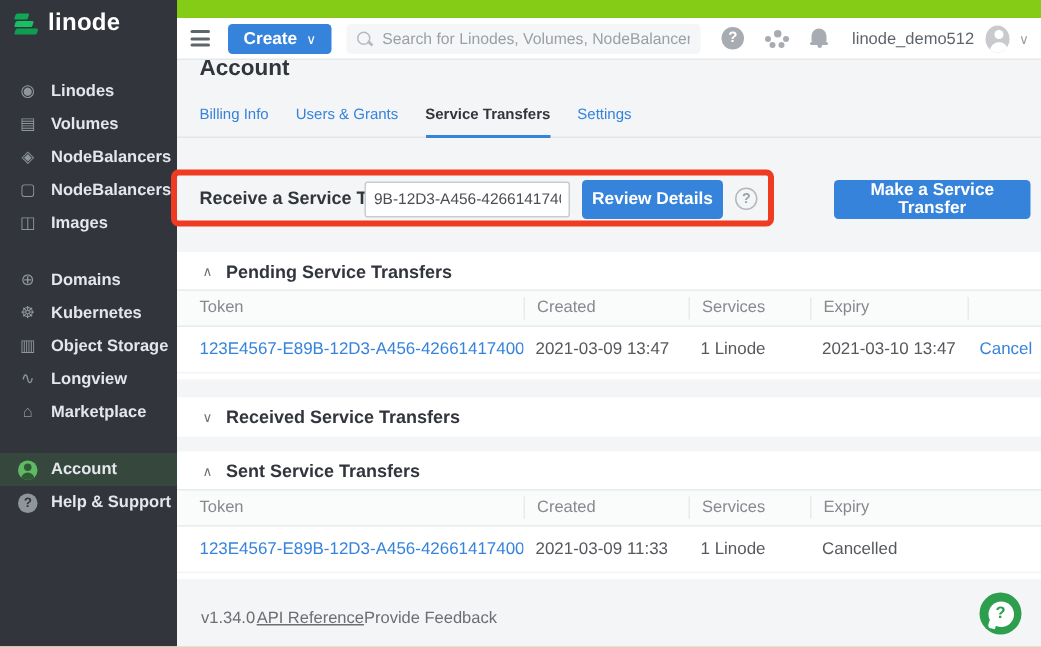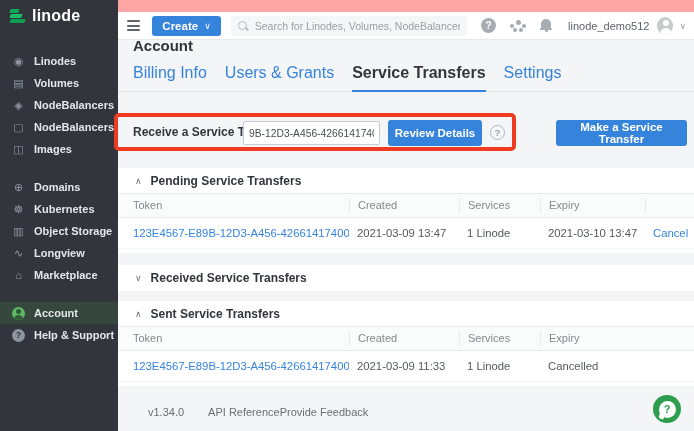--- a/index.html
+++ b/index.html
@@ -1,17 +1,17 @@
 <!DOCTYPE html>
 <html><head>
 <meta charset="utf-8">
 <style>
   * { margin:0; padding:0; box-sizing:border-box; }
   html,body { width:694px; height:431px; font-family:"Liberation Sans", sans-serif; background:#f4f5f6; overflow:hidden; }
-  .app { position:relative; width:694px; height:431px; background:#fca5a5; overflow:hidden; }
+  .app { position:relative; width:694px; height:431px; background:#84cc16; overflow:hidden; }
 
   
   .sidebar { position:absolute; left:0; top:0; width:118px; height:431px; background:#32363c; z-index:3; }
   .logo-row { display:flex; align-items:center; height:32px; padding-left:10px; gap:7px; }
   .logo-mark { position:relative; width:15px; height:16px; flex:0 0 auto; }
   .logo-mark i { position:absolute; left:0; height:4px; background:#15b45c; transform:skewX(-18deg); border-radius:1px; }
   .logo-mark i:nth-child(1){ top:1px;  width:9px;  background:#0fa856;}
   .logo-mark i:nth-child(2){ top:6px;  width:12px; background:#19c063;}
   .logo-mark i:nth-child(3){ top:11px; width:15px; background:#0e9e52;}
   .logo-text { color:#ffffff; font-size:16px; font-weight:700; letter-spacing:.2px; }
@@ -54,21 +54,21 @@
   .username { margin-left:16px; font-size:11px; color:#5e646b; cursor:pointer; }
   .avatar { margin-left:8px; width:18px; height:18px; border-radius:50%; background:#c8cacd; position:relative; overflow:hidden; cursor:pointer; }
   .avatar::before { content:""; position:absolute; left:6px; top:3.5px; width:6px; height:6px; border-radius:50%; background:#fff; }
   .avatar::after { content:""; position:absolute; left:3px; top:11px; width:12px; height:8px; border-radius:6px 6px 0 0; background:#fff; }
   .user-chev { margin-left:6px; margin-right:8px; font-size:9px; color:#9ba0a6; cursor:pointer; }
 
   
   .main { position:absolute; left:118px; top:28px; width:576px; height:403px; background:#f4f5f6; }
   .page-title { position:absolute; left:15px; top:9px; font-size:15px; font-weight:700; color:#32363c; }
   .tabs { position:absolute; left:0; right:0; top:33px; height:31px; border-bottom:1px solid #e3e5e8; display:flex; align-items:flex-end; padding-left:15px; gap:18px; }
-  .tab { font-size:16px; color:#3683dc; padding-bottom:9px; cursor:pointer; white-space:nowrap; }
+  .tab { font-size:10px; color:#3683dc; padding-bottom:9px; cursor:pointer; white-space:nowrap; }
   .tab.active { color:#32363c; font-weight:700; border-bottom:2px solid #3683dc; margin-bottom:-1px; padding-bottom:8px; }
 
   .transfer-row { position:absolute; left:0; right:0; top:85px; height:39px; }
   .transfer-label { position:absolute; left:15px; top:0; line-height:39px; font-size:12px; font-weight:700; color:#32363c; }
   .token-input { position:absolute; left:125px; top:8px; width:137px; height:24px; border:1px solid #c5cdd4; border-radius:2px; background:#fff; font-size:10.3px; color:#4a4d52; padding:0 5px; font-family:inherit; outline:none; }
   .btn-blue { background:#3683dc; color:#fff; border:none; border-radius:3px; font-size:11.5px; font-weight:700; font-family:inherit; cursor:pointer; }
   .review-btn { position:absolute; left:270px; top:7px; width:94px; height:26px; }
   .q-outline { position:absolute; left:372px; top:12px; width:15px; height:15px; border:1.5px solid #b3b8bd; border-radius:50%; color:#9ba0a6; font-size:9.5px; font-weight:700; display:flex; align-items:center; justify-content:center; cursor:pointer; }
   .make-btn { position:absolute; right:7px; top:7px; width:131px; height:26px; }
 
@@ -88,23 +88,23 @@
   .trow > div:first-child { padding-left:15px; }
   .link { color:#3683dc; cursor:pointer; text-decoration:none; }
   .cell-action { text-align:left; padding-right:8px !important; }
   .card-pad { height:4px; }
 
   .card.pending  { top:140px; }
   .card.received { top:237px; height:26px; }
   .card.received .sec-head { height:26px; }
   .card.sent     { top:273px; }
 
-  .footer { position:absolute; left:30px; top:378px; display:flex; align-items:center; }
+  .footer { position:absolute; left:16px; top:378px; display:flex; align-items:center; }
   .footer span { font-size:11px; color:#6b6e73; cursor:pointer; }
-  .footer .f2 { margin-left:24px; }
+  .footer .f2 { margin-left:1px;text-decoration:underline; }
   .footer .f3 { }
 
   .chat-fab { position:absolute; right:13px; bottom:8px; width:28px; height:28px; border-radius:50%; background:#2d9e4d; z-index:8; cursor:pointer; display:flex; align-items:center; justify-content:center; }
   .chat-bubble { position:relative; width:17px; height:17px; background:#fff; border-radius:50%; display:flex; align-items:center; justify-content:center; color:#2d9e4d; font-size:11px; font-weight:700; }
   .chat-bubble::after { content:""; position:absolute; left:0; bottom:-1px; width:5px; height:5px; background:#fff; transform:rotate(15deg); border-radius:0 0 0 2px; }
 </style>
 </head>
 <body>
 
 <div class="app">

